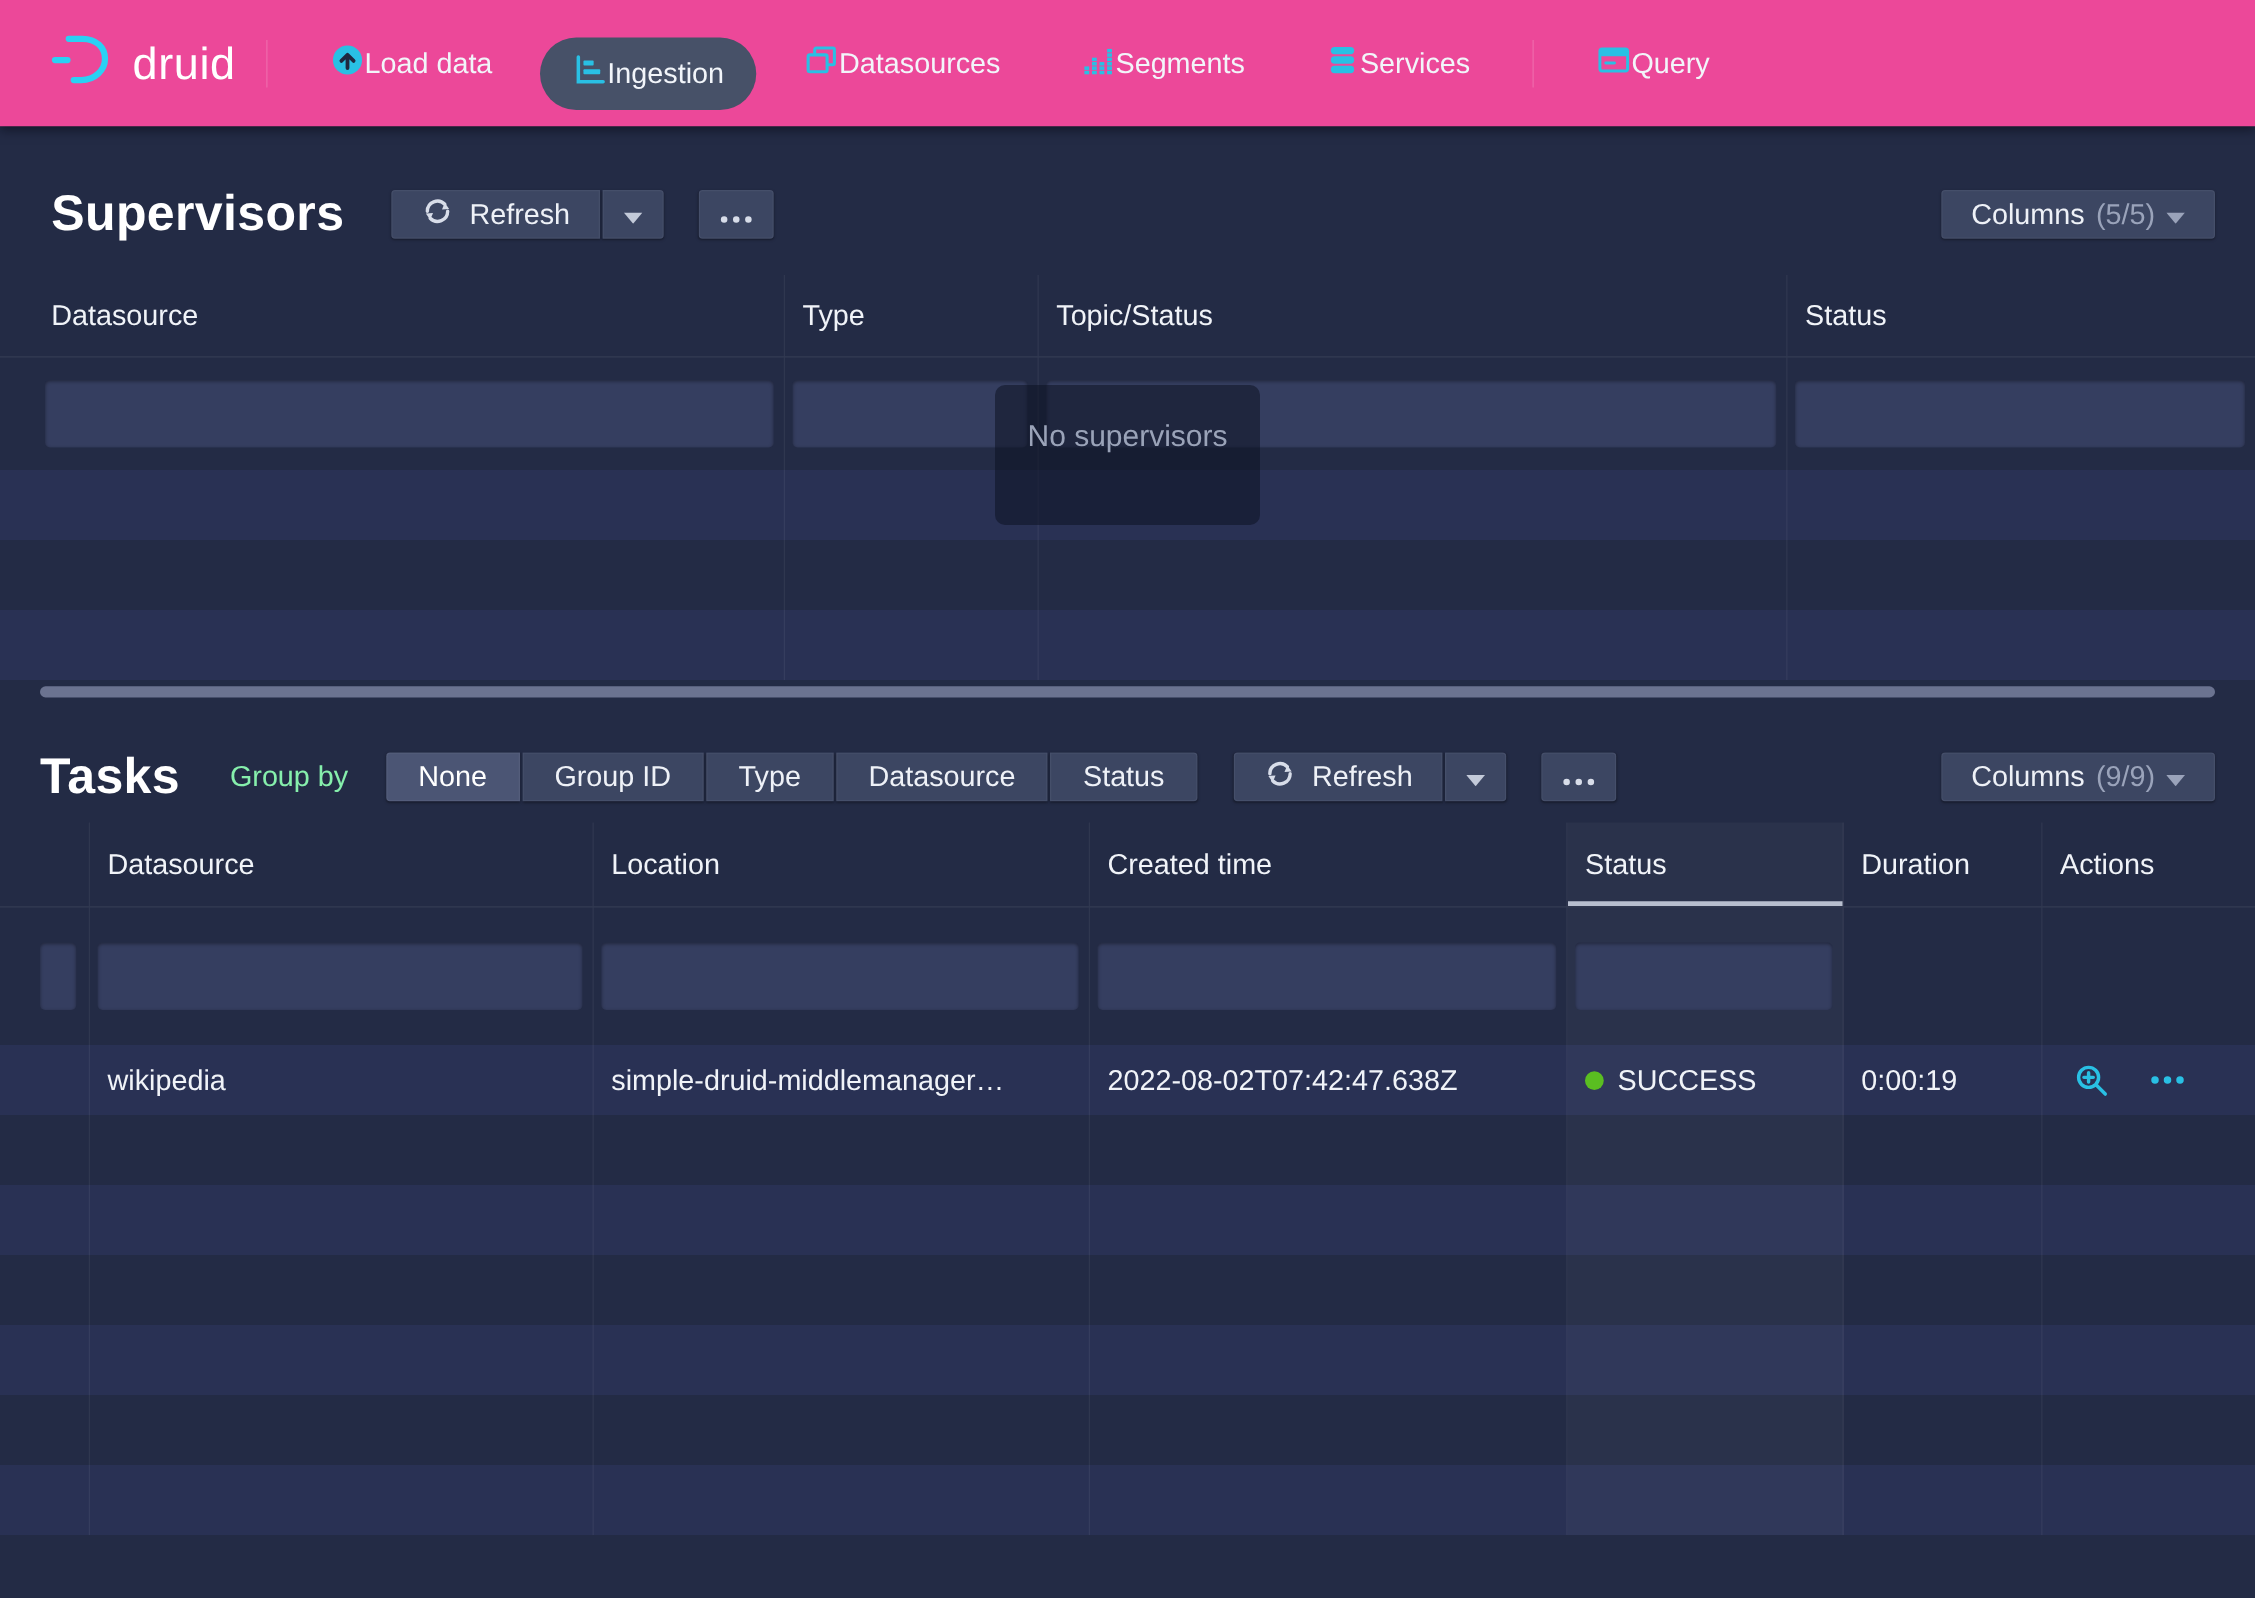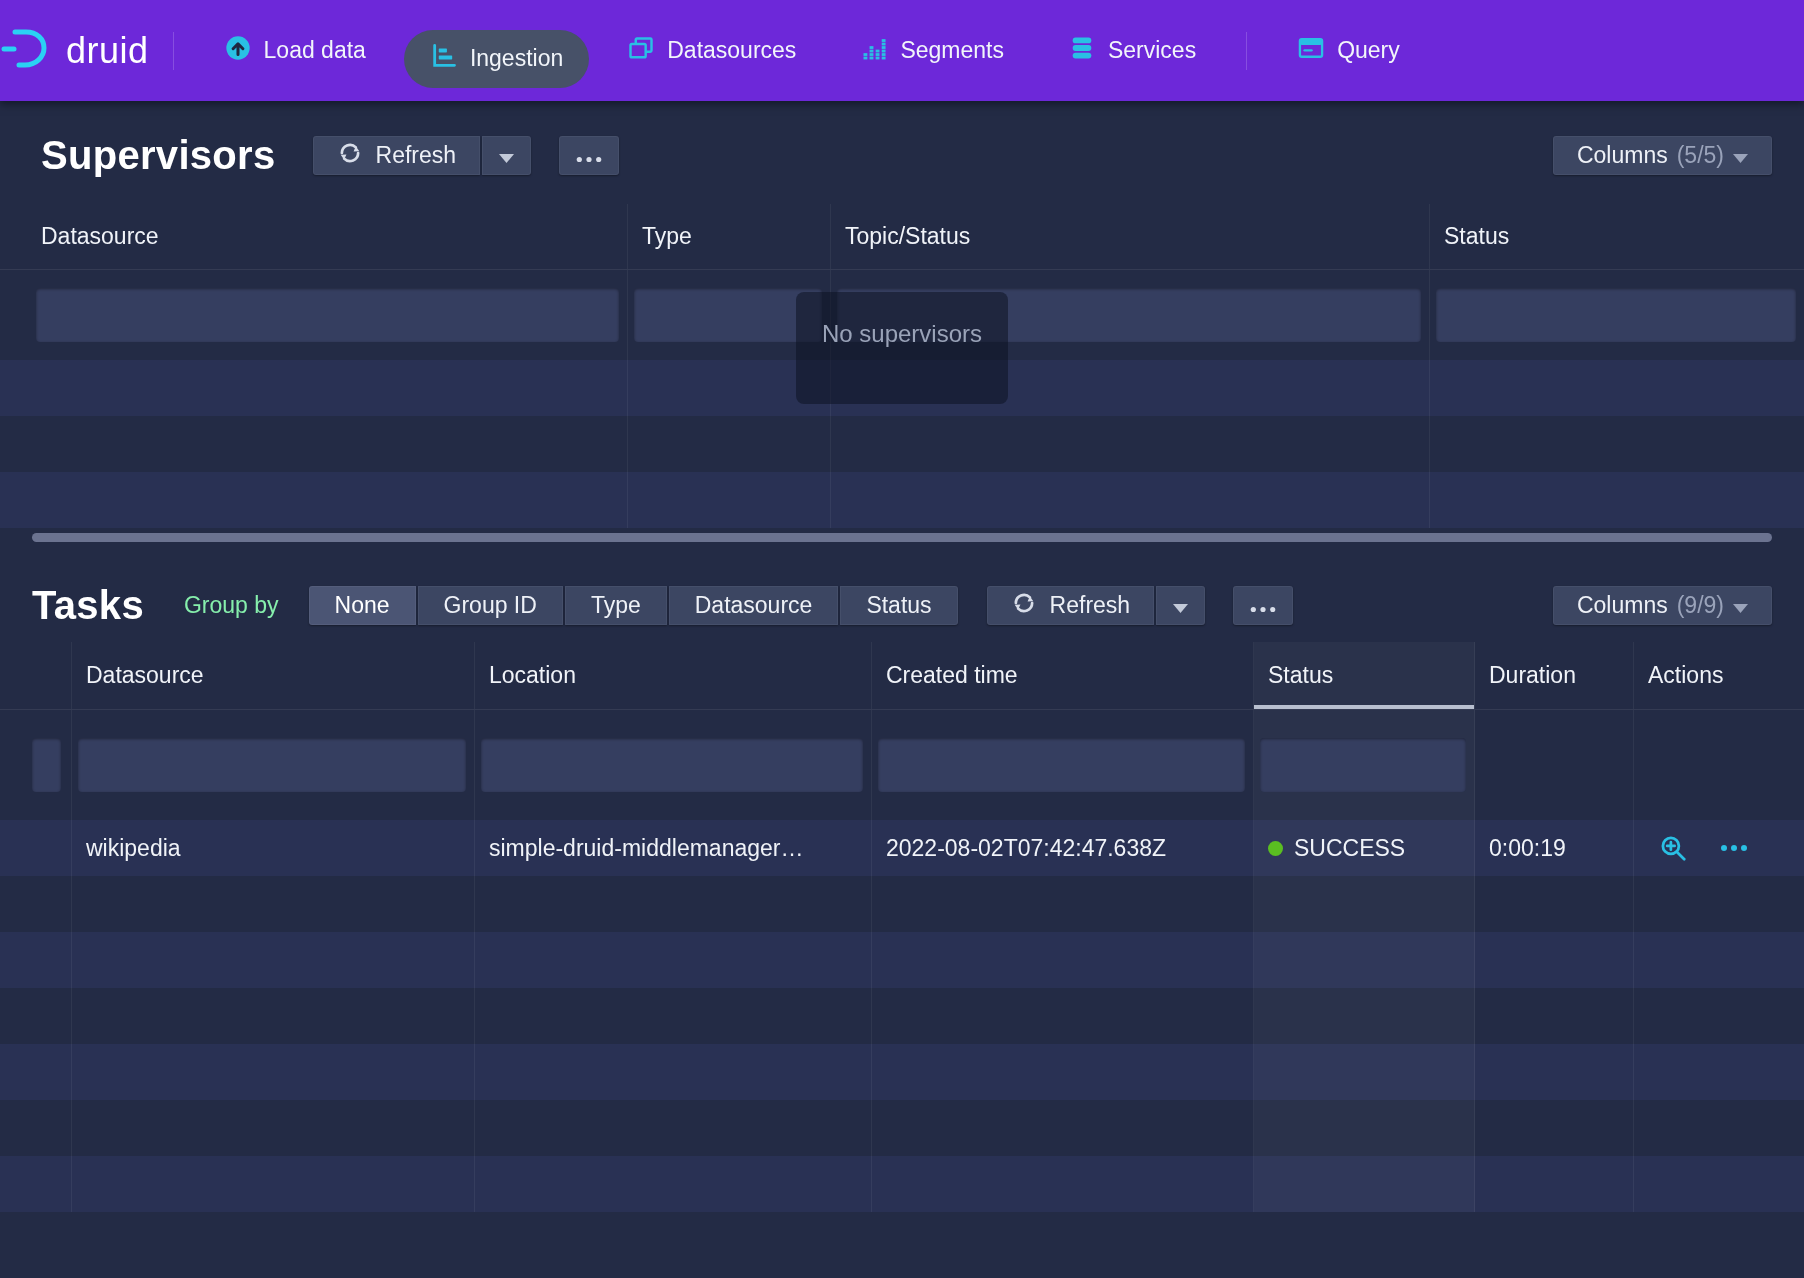--- a/index.html
+++ b/index.html
@@ -6,36 +6,36 @@
   html,body { width:1804px; height:1278px; overflow:hidden; }
   body {
     background:#232b45;
     font-family:"Liberation Sans", sans-serif;
     color:#f0f3f8;
     position:relative;
   }
 
   
   .navbar {
-    height:101px; background:#6d28d9; display:flex; align-items:center;
-    box-shadow:0 3px 8px rgba(5,8,18,.55); position:relative; z-index:10;
+    height:101px; background:#ec4899; display:flex; align-items:center;
+    padding-left:40px; box-shadow:0 3px 8px rgba(5,8,18,.55); position:relative; z-index:10;
   }
   .brand { display:flex; align-items:center; gap:14px; }
   .brand-text { font-size:36px; color:#ffffff; letter-spacing:.5px; }
   .nav-sep { width:1px; height:38px; background:rgba(255,255,255,.18); margin:0 24px; }
   .nav-items { display:flex; align-items:center; gap:12px; }
   .nav-item {
-    display:flex; align-items:center; gap:12px; color:#f2f5fa; font-size:23px;
+    display:flex; align-items:center; gap:0; color:#f2f5fa; font-size:23px;
     padding:0 26px; height:58px; border-radius:29px; cursor:pointer; white-space:nowrap;
   }
   .nav-item.active { background:#475168;margin-top:16px; }
 
   
   .section-bar { display:flex; align-items:center; }
-  .sup-bar { padding:32px 32px 26px 41px; }
+  .sup-bar { padding:48px 32px 26px 41px; }
   .tasks-bar { margin-top:30px; padding:10px 32px 14px 32px; }
   .page-title { font-size:40px; font-weight:700; color:#ffffff; letter-spacing:.3px; }
   .sup-bar .page-title { margin-right:37px; }
   .tasks-bar .page-title { margin-right:40px; }
 
   .btn {
     background:#3c4662; color:#eef1f7; border:none; border-radius:3px;
     height:39px; padding:0 24px; font-size:23px; display:inline-flex; align-items:center;
     gap:13px; cursor:pointer;
     box-shadow: inset 0 0 0 1px rgba(255,255,255,.05), 0 1px 2px rgba(0,0,0,.35);

